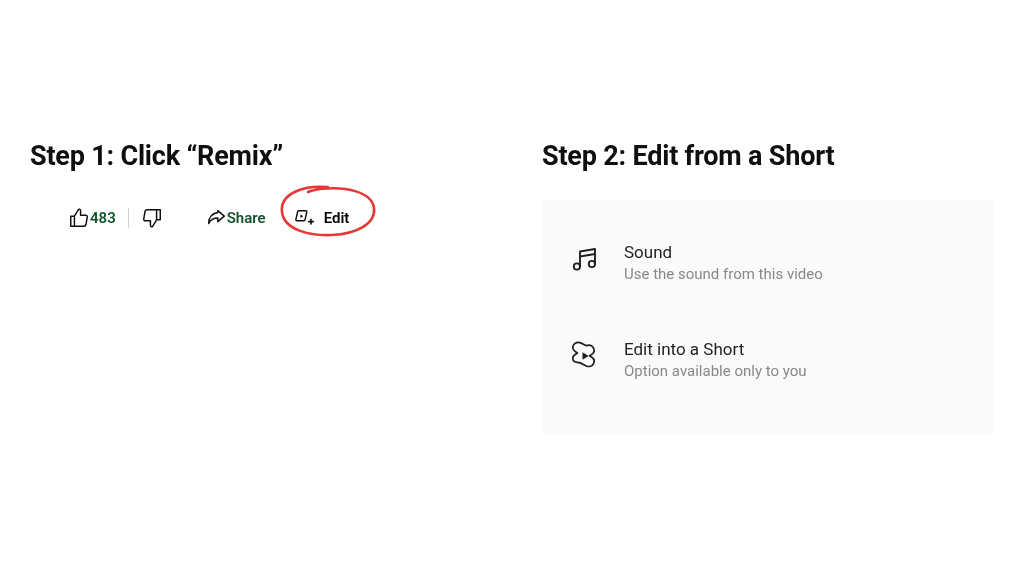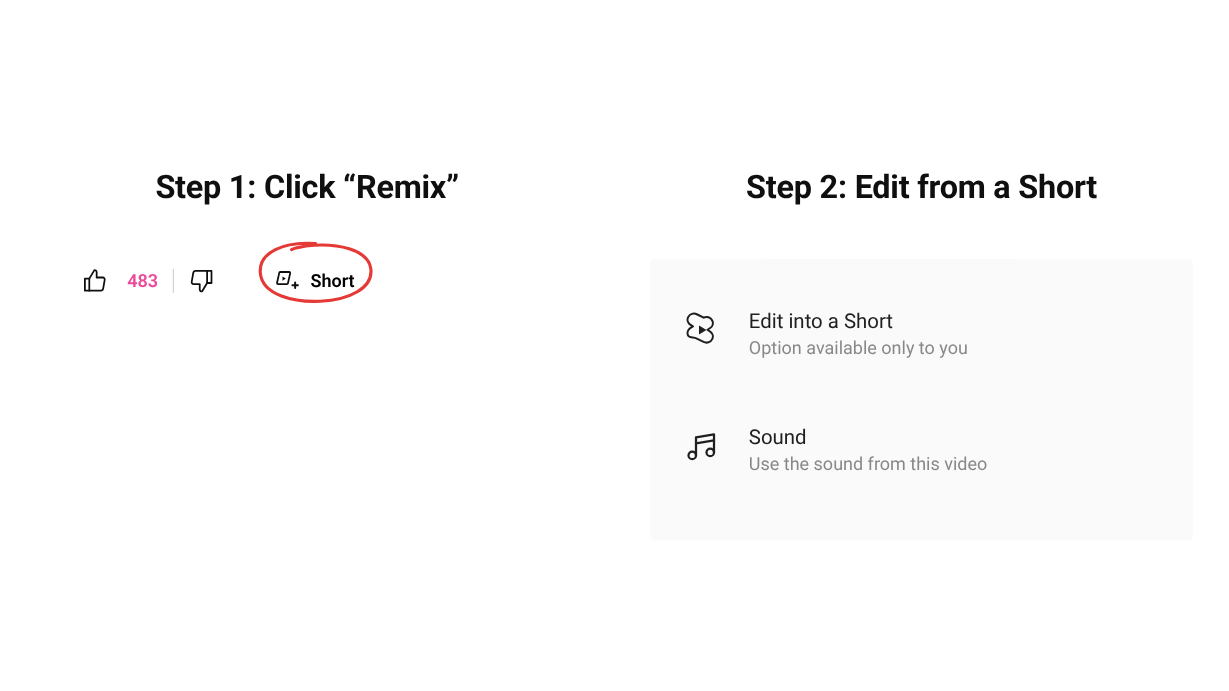--- a/index.html
+++ b/index.html
@@ -16,37 +16,36 @@
       padding: 140px 30px 0 30px;
       gap: 60px;
     }
     .column {
       flex: 1;
     }
     .step-heading {
       font-size: 27px;
       font-weight: 700;
       color: #0f0f0f;
-      margin-bottom: 44px;
+      margin-bottom: 28px;
       letter-spacing: -0.2px;
-      text-align: center;
     }
     .actionbar {
       display: flex;
       align-items: center;
       gap: 0;
       padding-left: 28px;
     }
     .action-group {
       display: flex;
       align-items: center;
-      gap: 16px;
+      gap: 0;
       padding: 0 10px;
       height: 36px;
-      color: #ec4899;
+      color: #14532d;
       position: relative;
     }
     .action-label {
       font-size: 15px;
       font-weight: 600;
     }
     .count {
       font-size: 15px;
       font-weight: 600;
     }
@@ -135,70 +134,78 @@
       <span>
         <svg width="22" height="22" viewBox="0 0 24 24" fill="none" stroke="#0f0f0f" stroke-width="1.6" stroke-linejoin="round" stroke-linecap="round">
           <path d="M17 14V3h4v11h-4z"></path>
           <path d="M17 14l-4.5 7.5c-.8.4-2.2-.1-2.2-1.7V15H4.7c-1.1 0-1.9-1-1.7-2.1l1.4-8C4.6 3.9 5.4 3 6.5 3H17"></path>
         </svg>
       </span>
     </div>
 
     <div style="width:22px"></div>
 
+    <div class="action-group">
+      <span>
+        <svg width="22" height="22" viewBox="0 0 24 24" fill="none" stroke="#0f0f0f" stroke-width="1.6" stroke-linejoin="round" stroke-linecap="round">
+          <path d="M14 4l7 6-7 6v-4c-5 0-8 2-10 6 0-7 4-11 10-12V4z"></path>
+        </svg>
+      </span>
+      <span class="action-label">Share</span>
+    </div>
 
     <div style="width:8px"></div>
 
     <div class="remix-wrap">
       <svg class="circle-annotation" viewBox="0 0 108 58">
         <path d="M 54 5 C 28 3, 6 12, 8 30 C 10 48, 36 54, 58 53 C 82 52, 102 42, 100 26 C 98 10, 72 4, 46 7 C 40 8, 36 9, 34 10" fill="none" stroke="#e53935" stroke-width="2.6" stroke-linecap="round"></path>
       </svg>
       <span>
         <svg width="22" height="22" viewBox="0 0 24 24" fill="none" stroke="#0f0f0f" stroke-width="1.6" stroke-linejoin="round" stroke-linecap="round">
           <path d="M4 5c0-.5.4-1 1-1l8 0c.6 0 1 .5 1 1l-2 9c0 .5-.4 1-1 1H3c-.6 0-1-.5-1-1l2-9z"></path>
           <path d="M7 8l3 2-3 2V8z" fill="#0f0f0f" stroke="none"></path>
           <path d="M16 16h5M18.5 13.5V18.5" stroke-width="1.8"></path>
         </svg>
       </span>
-      <span class="action-label">Short</span>
+      <span class="action-label">Edit</span>
     </div>
 
     <div style="width:8px"></div>
 
 
   </div>
 </div>
 
 <div class="column">
   <h2 class="step-heading">Step 2: Edit from a Short</h2>
 
   <div class="panel">
-
-    <div class="panel-item">
-      <span class="panel-icon">
-        <svg width="30" height="30" viewBox="0 0 24 24" fill="none" stroke="#1f1f1f" stroke-width="1.5" stroke-linejoin="round" stroke-linecap="round">
-          <path d="M14.5 2.5c2.4-1.2 5.3-.2 6.4 2.1 1 2 .3 4.4-1.5 5.6l-2 1.3 2 1.3c1.8 1.2 2.5 3.6 1.5 5.6-1.1 2.3-4 3.3-6.4 2.1l-5-2.5c-2.4-1.2-5.3-.2-6.4-2.1-1-2-.3-4.4 1.5-5.6l2-1.3-2-1.3C2.8 6.5 2.1 4.1 3.1 2.1 4.2-.2 7.1-1.2 9.5 0l5 2.5z" transform="translate(0 1.5) scale(0.9)"></path>
-          <path d="M10 9l5 3-5 3V9z" fill="#1f1f1f" stroke="none"></path>
-        </svg>
-      </span>
-      <div class="panel-text">
-        <span class="panel-title">Edit into a Short</span>
-        <span class="panel-sub">Option available only to you</span>
-      </div>
-    </div>
 
     <div class="panel-item">
       <span class="panel-icon">
         <svg width="30" height="30" viewBox="0 0 24 24" fill="none" stroke="#1f1f1f" stroke-width="1.5" stroke-linejoin="round" stroke-linecap="round">
           <path d="M8 18V6l12-2v12"></path>
           <circle cx="5.5" cy="18" r="2.5"></circle>
           <circle cx="17.5" cy="16" r="2.5"></circle>
           <path d="M8 10l12-2"></path>
         </svg>
       </span>
       <div class="panel-text">
         <span class="panel-title">Sound</span>
         <span class="panel-sub">Use the sound from this video</span>
       </div>
     </div>
 
+    <div class="panel-item">
+      <span class="panel-icon">
+        <svg width="30" height="30" viewBox="0 0 24 24" fill="none" stroke="#1f1f1f" stroke-width="1.5" stroke-linejoin="round" stroke-linecap="round">
+          <path d="M14.5 2.5c2.4-1.2 5.3-.2 6.4 2.1 1 2 .3 4.4-1.5 5.6l-2 1.3 2 1.3c1.8 1.2 2.5 3.6 1.5 5.6-1.1 2.3-4 3.3-6.4 2.1l-5-2.5c-2.4-1.2-5.3-.2-6.4-2.1-1-2-.3-4.4 1.5-5.6l2-1.3-2-1.3C2.8 6.5 2.1 4.1 3.1 2.1 4.2-.2 7.1-1.2 9.5 0l5 2.5z" transform="translate(0 1.5) scale(0.9)"></path>
+          <path d="M10 9l5 3-5 3V9z" fill="#1f1f1f" stroke="none"></path>
+        </svg>
+      </span>
+      <div class="panel-text">
+        <span class="panel-title">Edit into a Short</span>
+        <span class="panel-sub">Option available only to you</span>
+      </div>
+    </div>
+
   </div>
 </div>
 
 </body></html>

